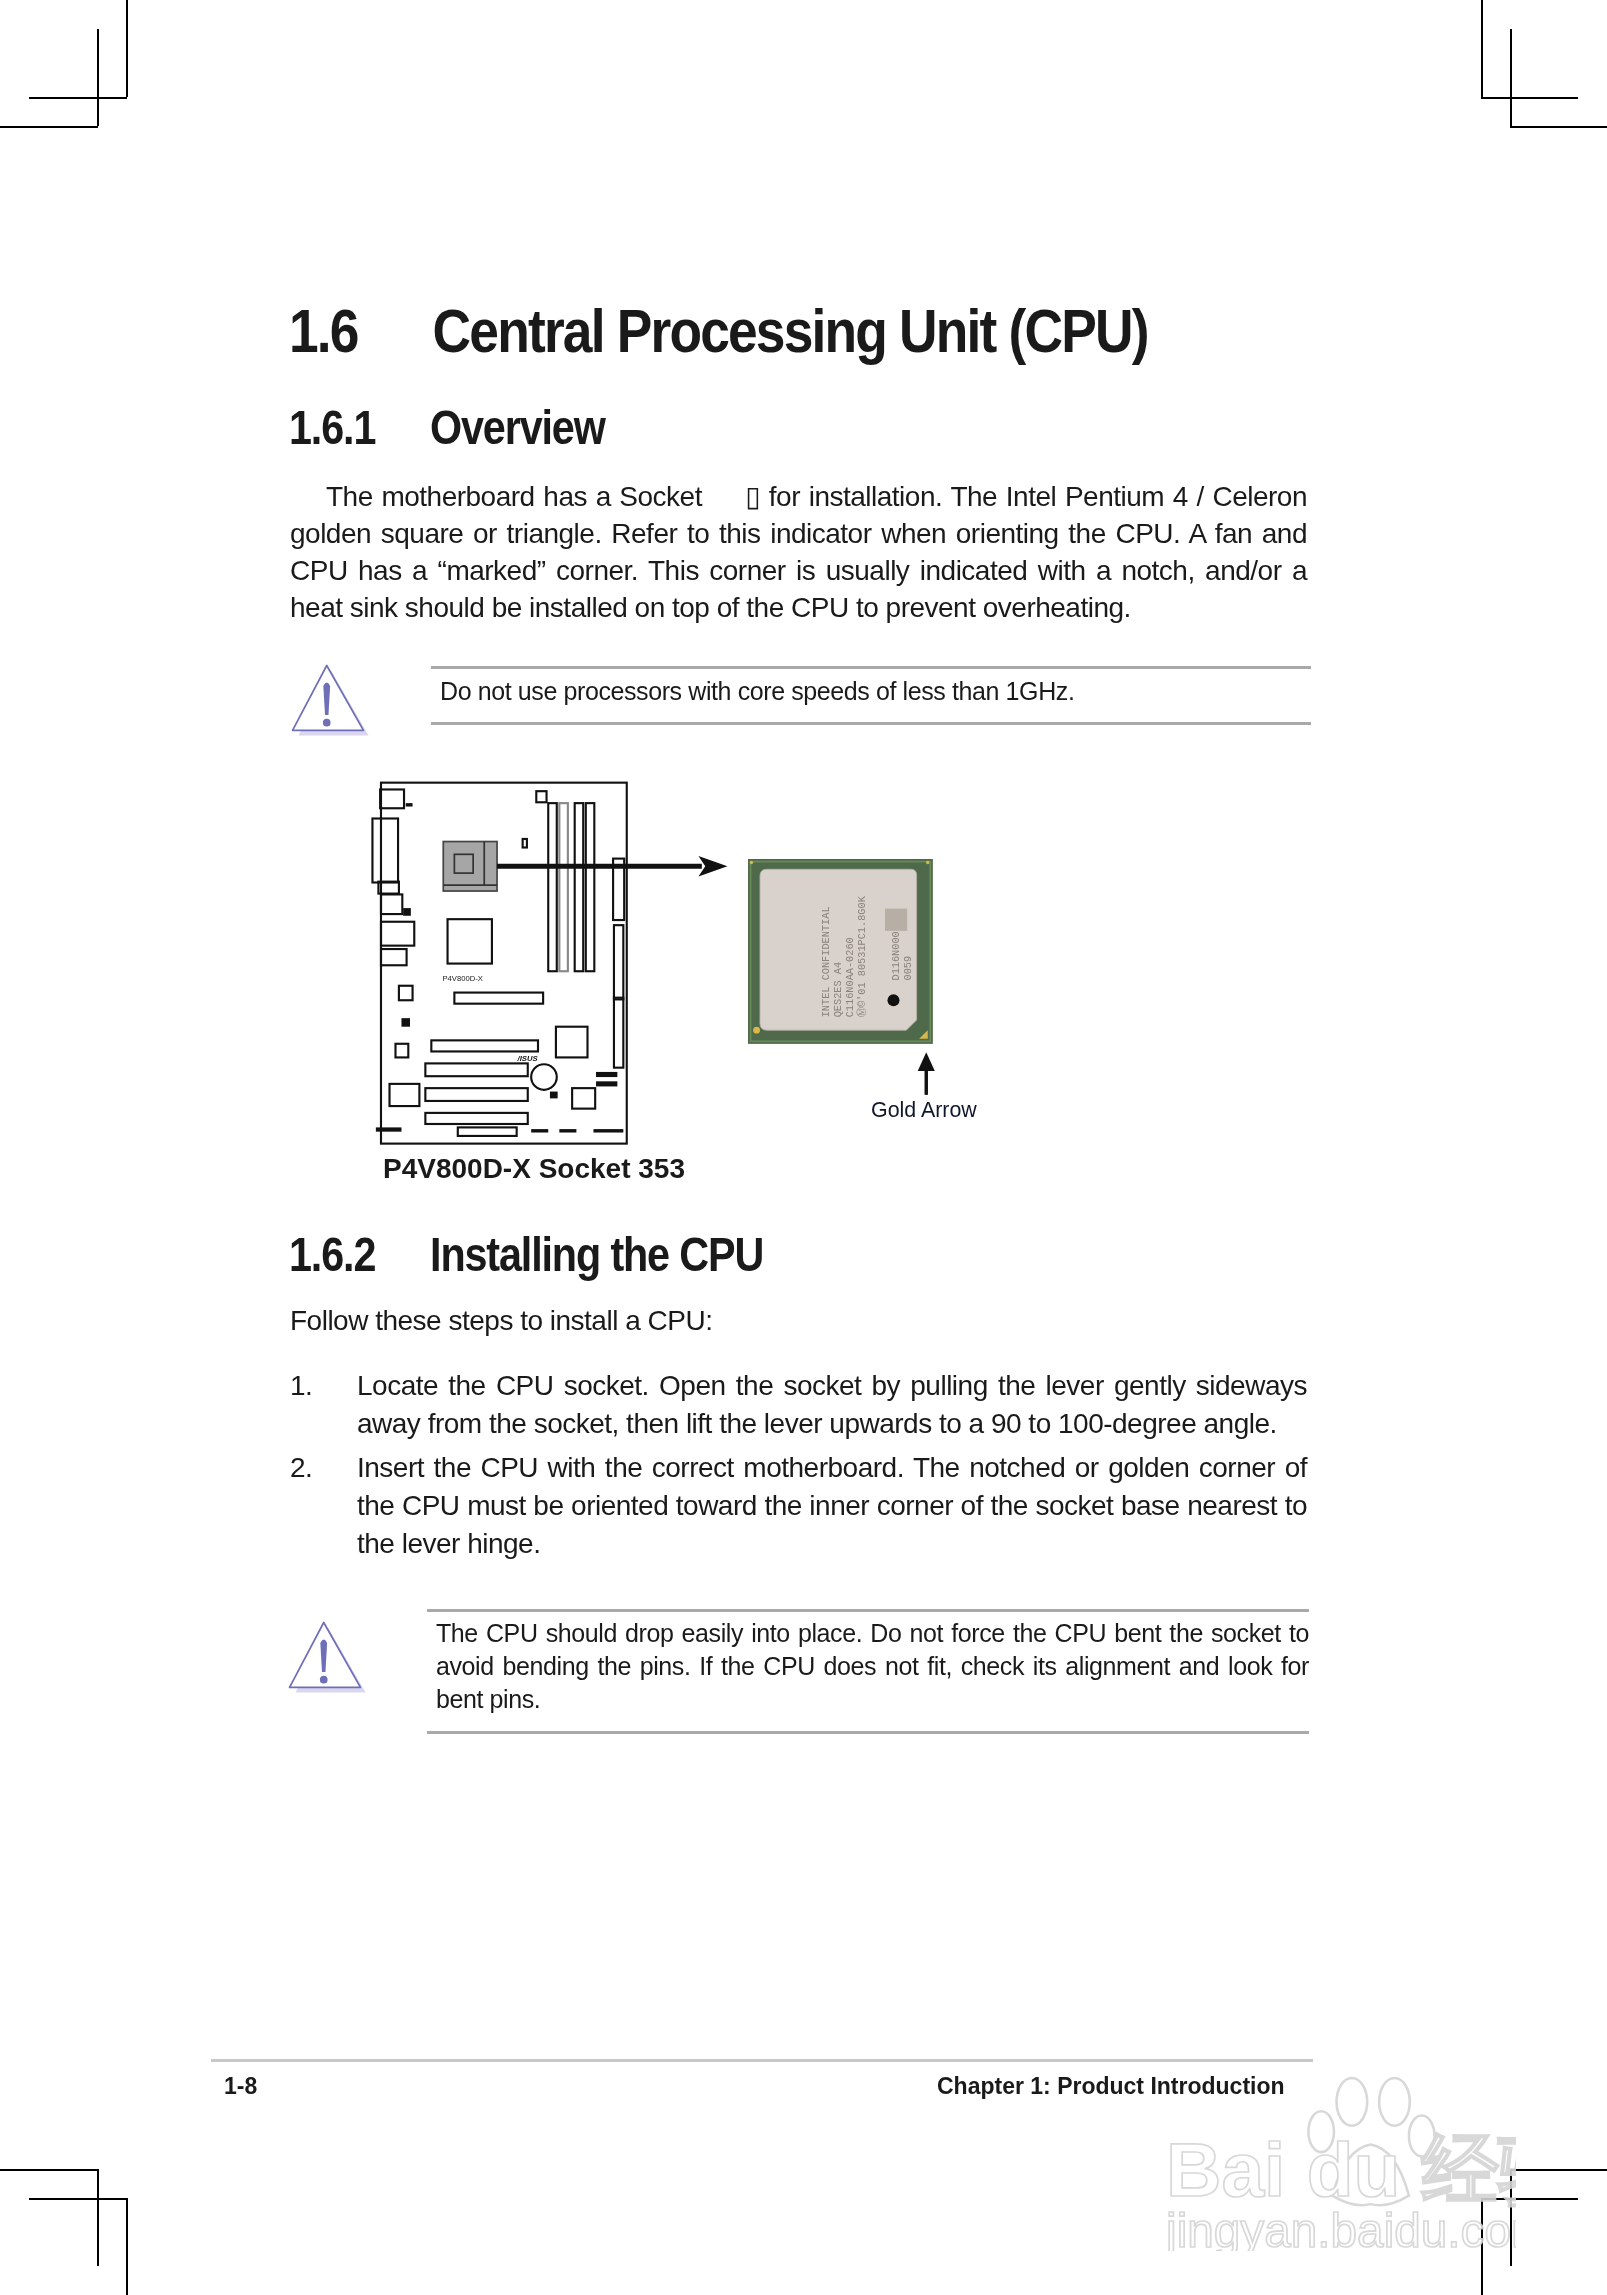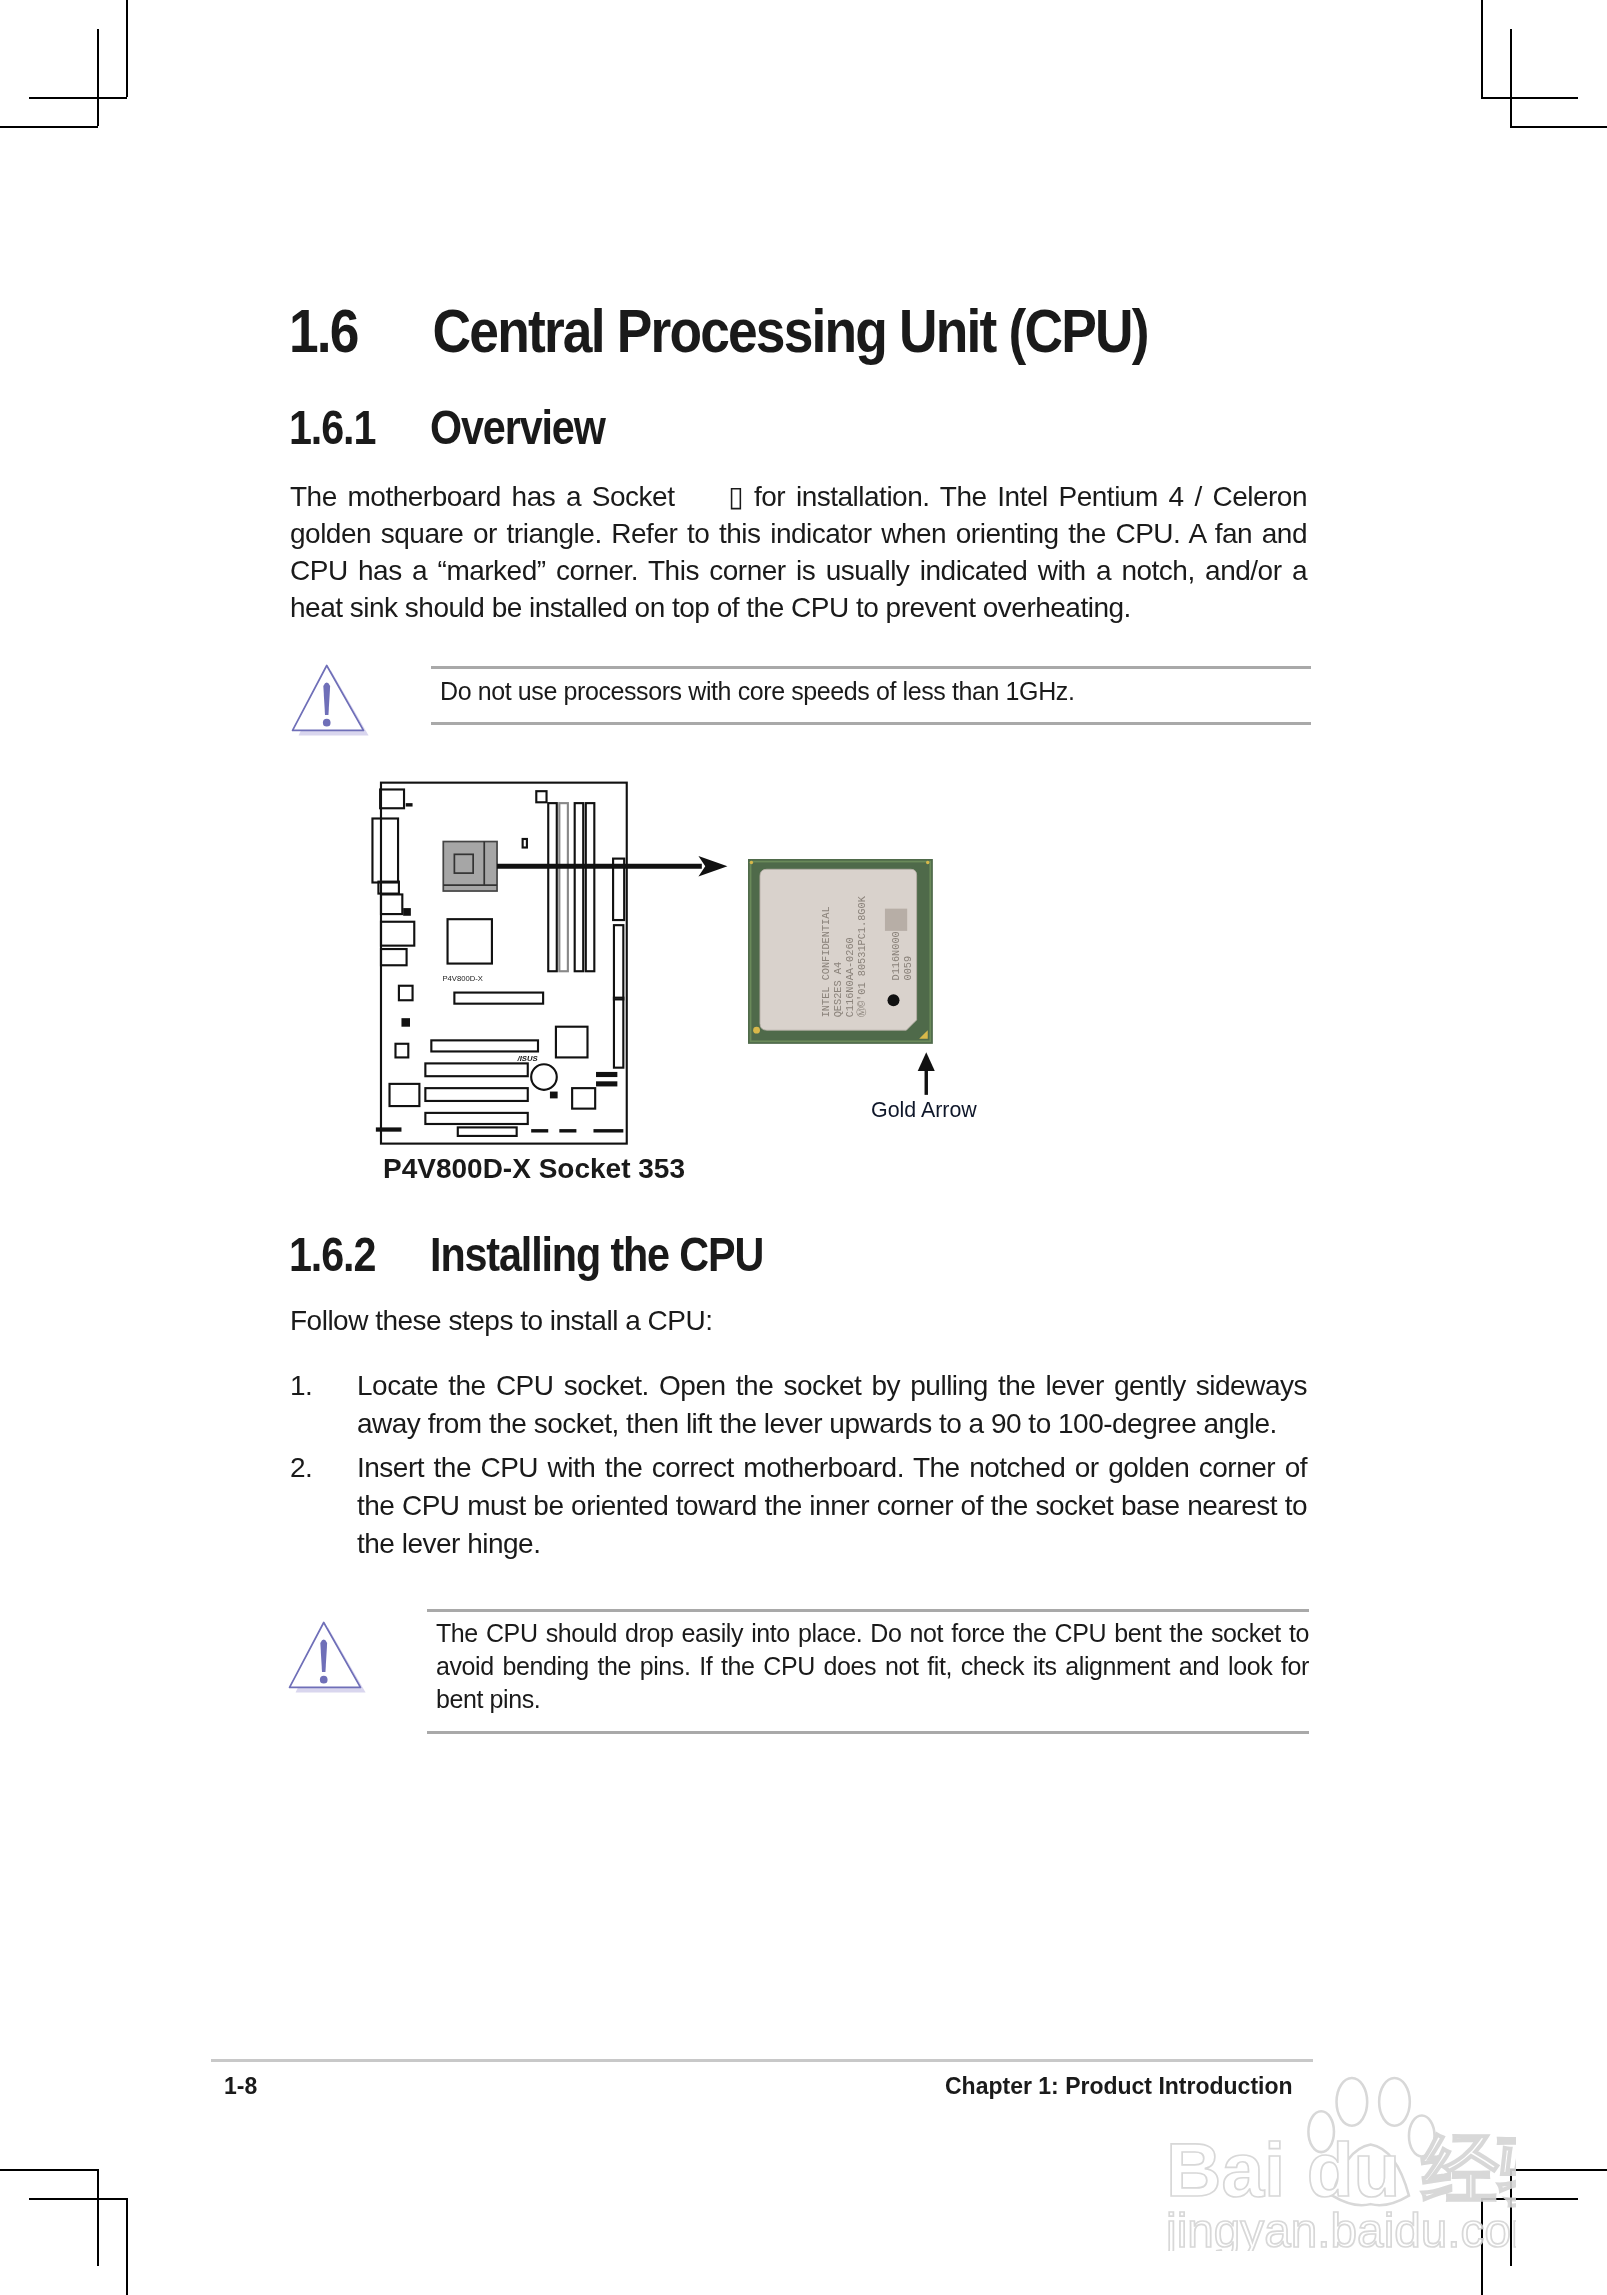--- a/index.html
+++ b/index.html
@@ -17,21 +17,21 @@
                text-align:justify; letter-spacing:-0.5px; }
   .note { position:absolute; font-size:25px; line-height:33px; letter-spacing:-0.4px; }
   .rule { position:absolute; height:2.6px; background:#a9a9a9; }
   .caution-icon { position:absolute; }
   .list-item { position:absolute; left:290px; width:1017px; font-size:28px; line-height:38px; letter-spacing:-0.5px; }
   .list-item .marker { position:absolute; left:0; top:0; }
   .list-item .text { position:absolute; left:67px; width:950px; text-align:justify; }
   .caption { position:absolute; left:383px; top:1153px; font-size:28px; font-weight:bold; white-space:nowrap; }
   .gold-label { position:absolute; left:871px; top:1098px; font-size:21.4px; color:#0f172a; white-space:nowrap; }
   .footer-num { position:absolute; left:224px; top:2073px; font-size:23px; font-weight:bold;text-align:right; }
-  .footer-chapter { position:absolute; left:937px; top:2073px; font-size:23px; font-weight:bold; white-space:nowrap;margin-left:8px; }
+  .footer-chapter { position:absolute; left:937px; top:2073px; font-size:23px; font-weight:bold; white-space:nowrap; }
   .watermark { position:absolute; left:1140px; top:2055px; width:376px; height:196px; opacity:0.9; }
 </style>
 </head>
 <body>
 
 <div>
 
   <div class="crop" style="left:126px;top:0;width:1.7px;height:97px;"></div>
   <div class="crop" style="left:29px;top:97px;width:98px;height:1.7px;"></div>
   <div class="crop" style="left:97px;top:29px;width:1.7px;height:97px;"></div>
@@ -55,21 +55,21 @@
 
 <div class="h1">
   <span class="num">1.6</span><span>Central Processing Unit (CPU)</span>
 </div>
 
 <div class="h2" style="left:289px;top:400px;">
   <span class="num">1.6.1</span><span>Overview</span>
 </div>
 
 <div class="body-text" style="top:478px;">
-  <div style="text-align-last:justify;">The motherboard has a Socket &nbsp;&nbsp;&nbsp;&nbsp;▯ for installation. The Intel Pentium 4 / Celeron</div>
+  <div style="text-align-last:justify;margin-left:36px;">The motherboard has a Socket &nbsp;&nbsp;&nbsp;&nbsp;▯ for installation. The Intel Pentium 4 / Celeron</div>
   <div style="text-align-last:justify;">golden square or triangle. Refer to this indicator when orienting the CPU. A fan and</div>
   <div style="text-align-last:justify;">CPU has a “marked” corner. This corner is usually indicated with a notch, and/or a</div>
   <div>heat sink should be installed on top of the CPU to prevent overheating.</div>
 </div>
 
 <div>
   <svg class="caution-icon" style="left:290px;top:662px;" width="82" height="77" viewBox="0 0 96 90">
     <polygon points="48,10 92,86 10,86" fill="#d9d6ee"></polygon>
     <polygon points="43,4 86,80 3,80" fill="#ffffff" stroke="#6f6fb8" stroke-width="2" stroke-linejoin="round"></polygon>
     <path d="M39,28 Q43,20 47,28 L45,62 L41,62 Z" fill="#6f6fb8"></path>

